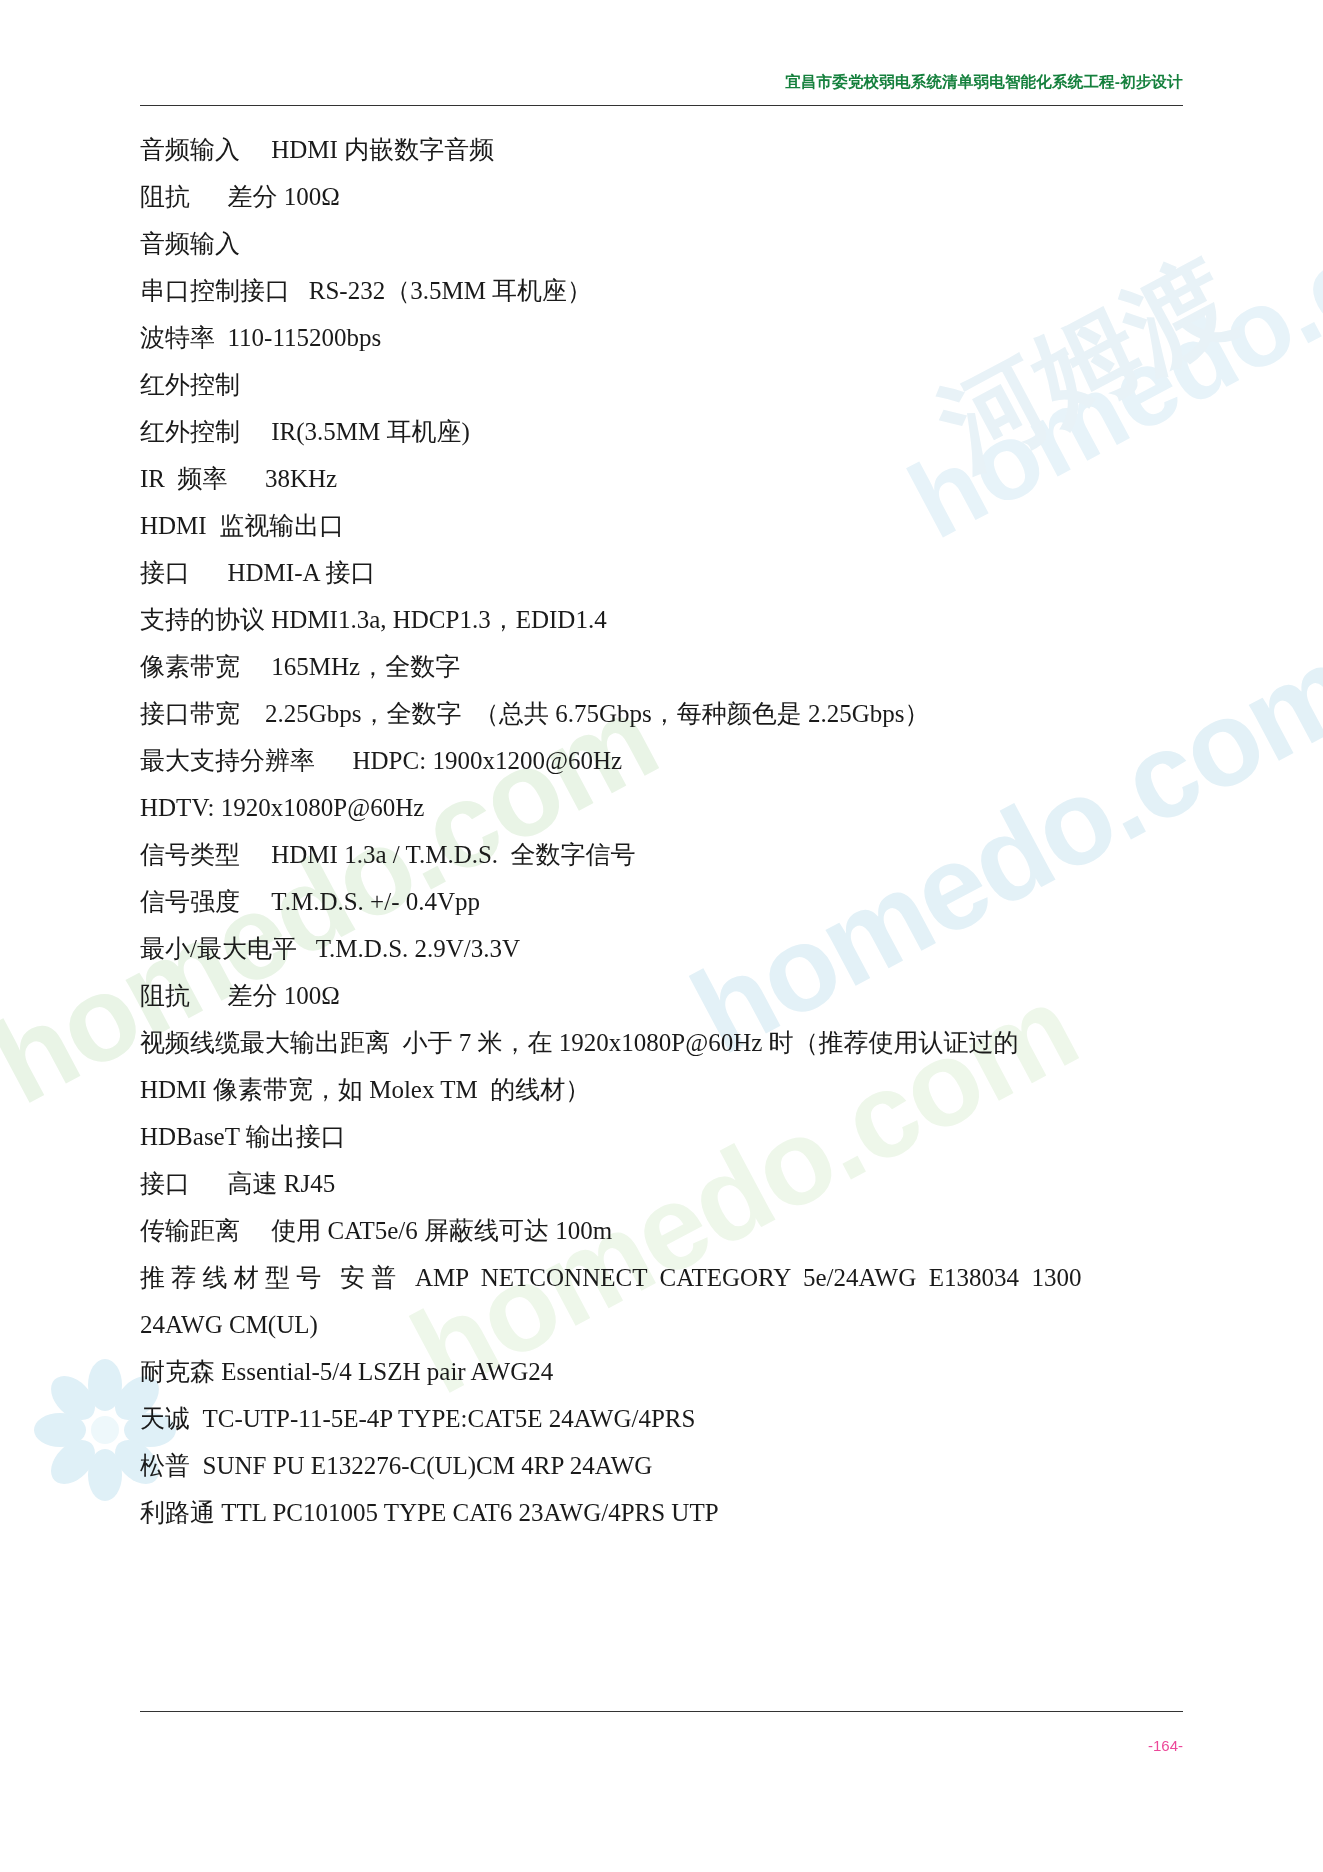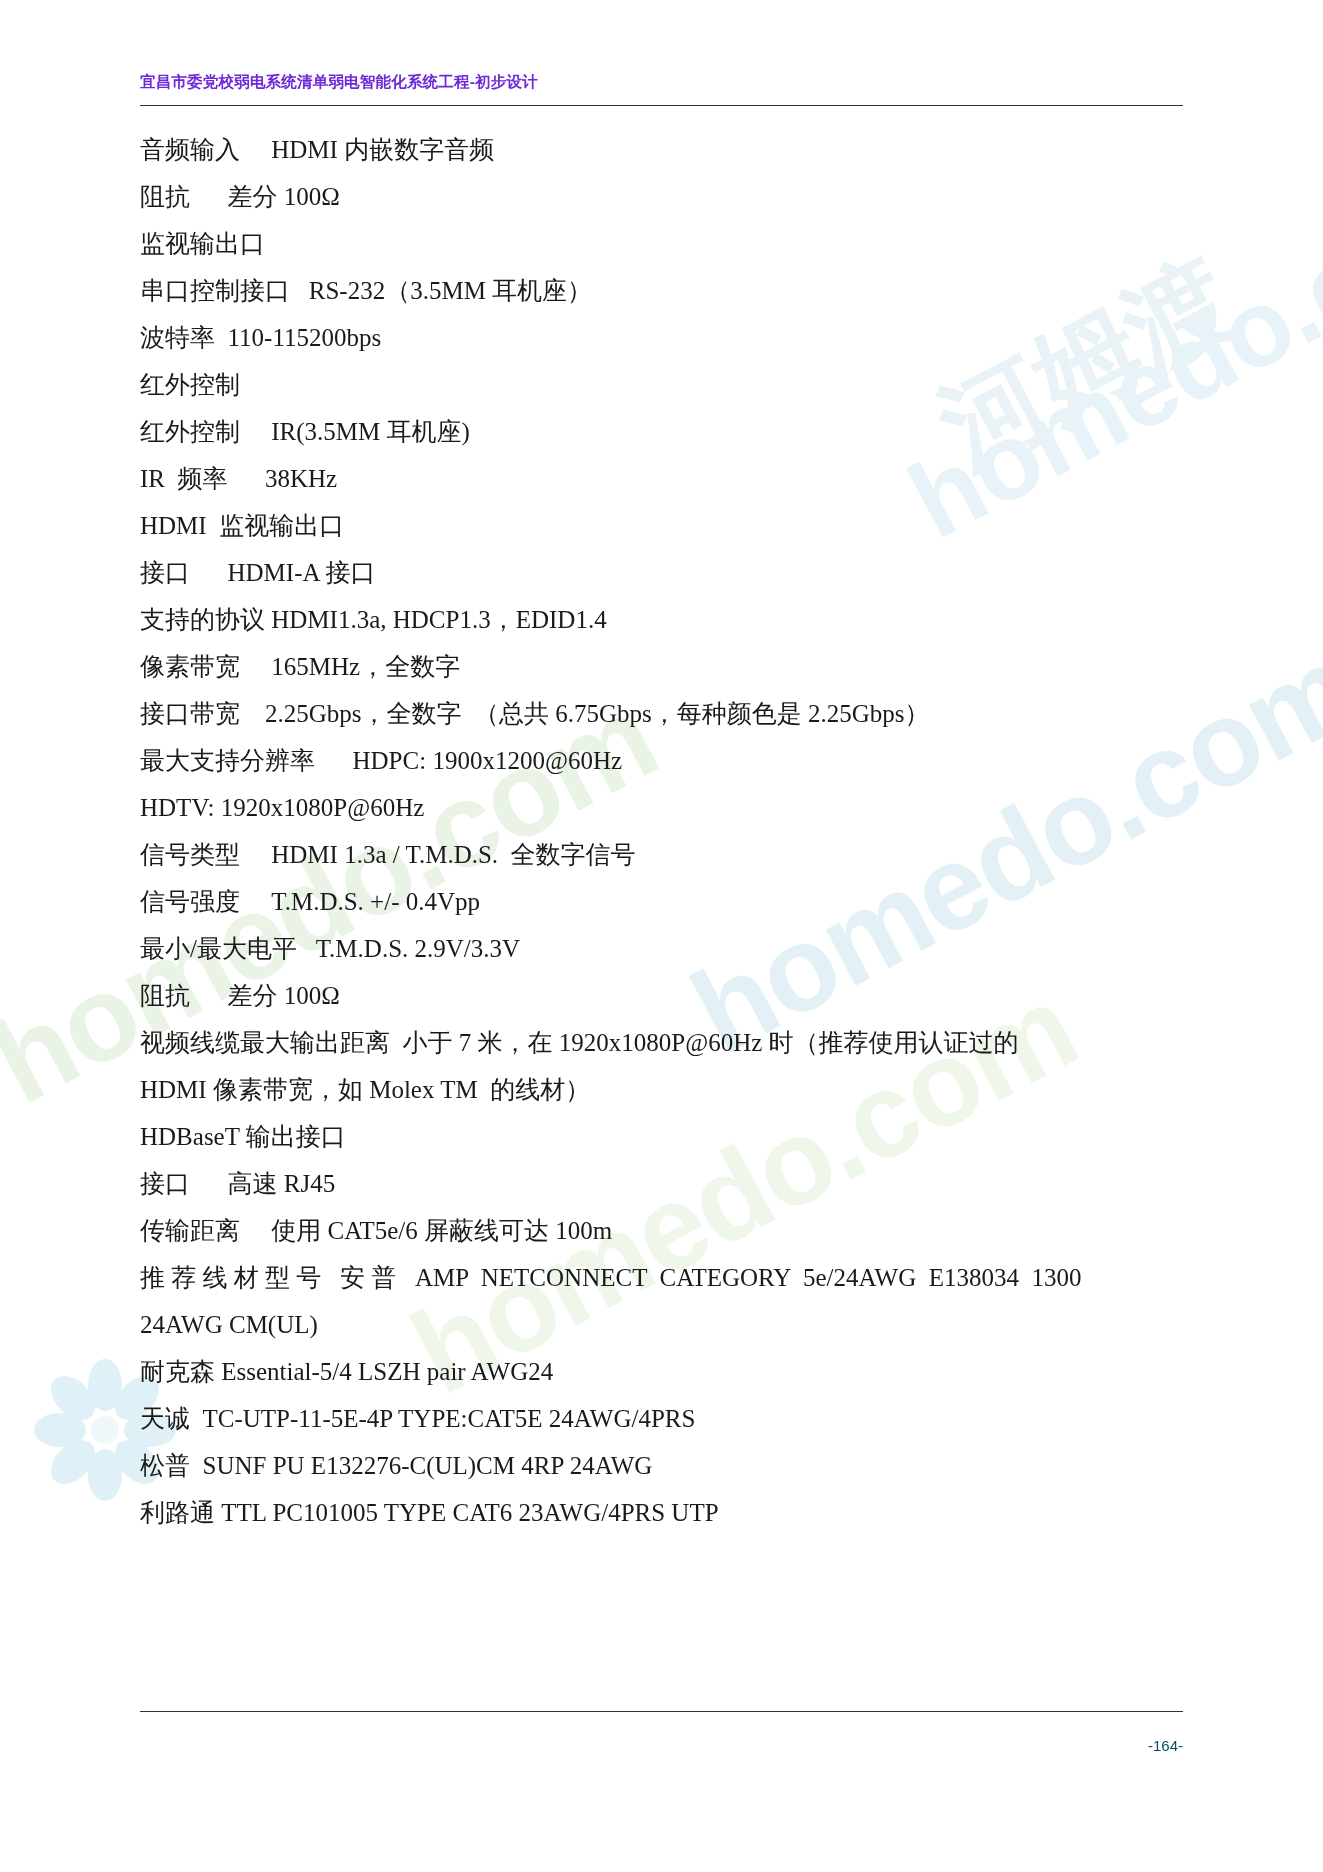--- a/index.html
+++ b/index.html
@@ -83,24 +83,25 @@
     pointer-events: none;
     user-select: none;
   }
 
   
   .header {
     position: absolute;
     left: 140px;
     right: 140px;
     top: 72px;
+    text-align: right;
     font-family: "Liberation Sans", sans-serif;
     font-size: 15.5px;
     font-weight: bold;
-    color: #6d28d9;
+    color: #15803d;
     letter-spacing: 0.2px;
   }
   .header-rule {
     position: absolute;
     left: 140px;
     right: 140px;
     top: 105px;
     border-bottom: 1.6px solid #333;
   }
 
@@ -129,21 +130,21 @@
     border-bottom: 1.6px solid #333;
   }
   .footer {
     position: absolute;
     left: 140px;
     right: 140px;
     bottom: 118px;
     text-align: right;
     font-family: "Liberation Sans", sans-serif;
     font-size: 15px;
-    color: #0c4a6e;
+    color: #ec4899;
   }
 </style>
 </head>
 <body>
 
 <div class="page">
 
   <div class="wm wm-1">homedo.com</div>
   <div class="wm wm-2">homedo.com</div>
   <div class="wm wm-3">homedo.com</div>
@@ -163,21 +164,21 @@
     </g>
     <circle cx="75" cy="75" r="14" fill="#eef8fb"></circle>
   </svg>
 
   <div class="header">宜昌市委党校弱电系统清单弱电智能化系统工程-初步设计</div>
   <div class="header-rule"></div>
 
   <div class="content">
     <div class="line">音频输入     HDMI 内嵌数字音频</div>
     <div class="line">阻抗      差分 100Ω</div>
-    <div class="line">监视输出口</div>
+    <div class="line">音频输入</div>
     <div class="line">串口控制接口   RS-232（3.5MM 耳机座）</div>
     <div class="line">波特率  110-115200bps</div>
     <div class="line">红外控制</div>
     <div class="line">红外控制     IR(3.5MM 耳机座)</div>
     <div class="line">IR  频率      38KHz</div>
     <div class="line">HDMI  监视输出口</div>
     <div class="line">接口      HDMI-A 接口</div>
     <div class="line">支持的协议 HDMI1.3a, HDCP1.3，EDID1.4</div>
     <div class="line">像素带宽     165MHz，全数字</div>
     <div class="line">接口带宽    2.25Gbps，全数字  （总共 6.75Gbps，每种颜色是 2.25Gbps）</div>

